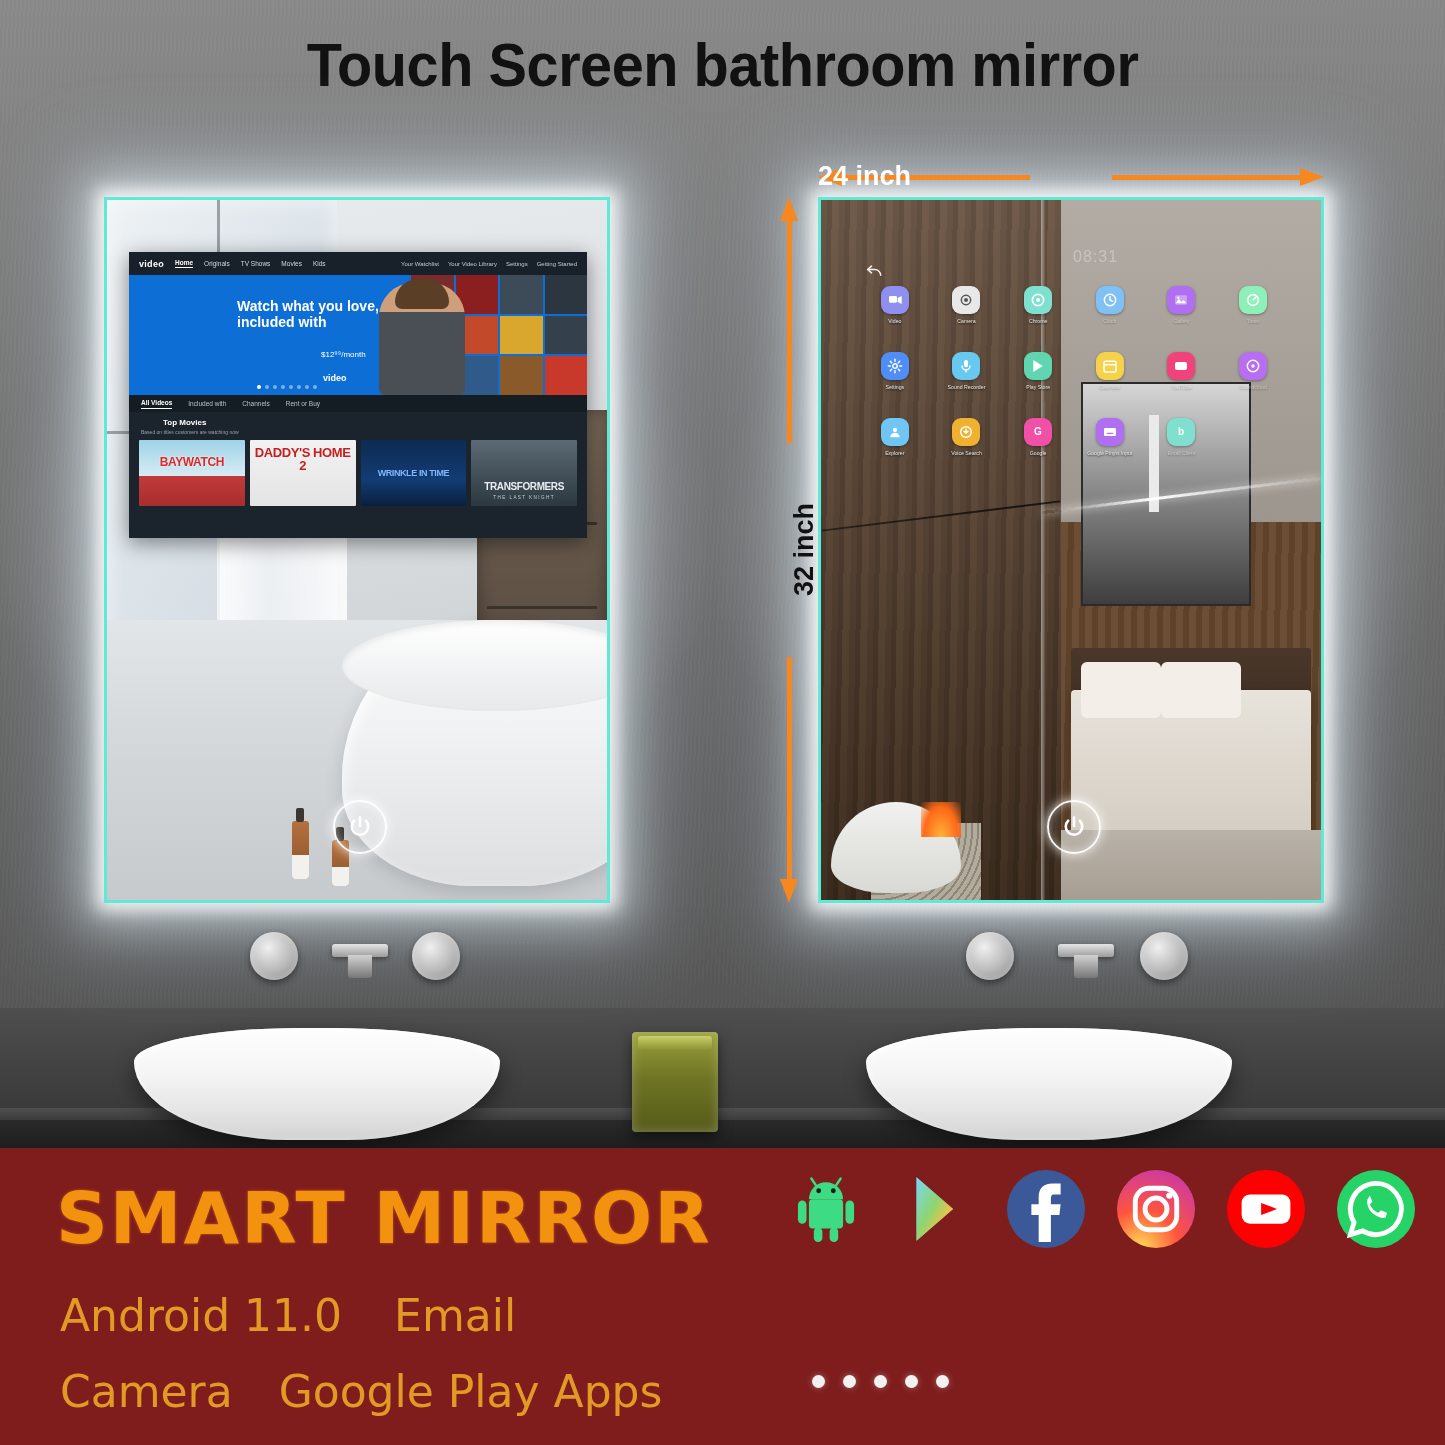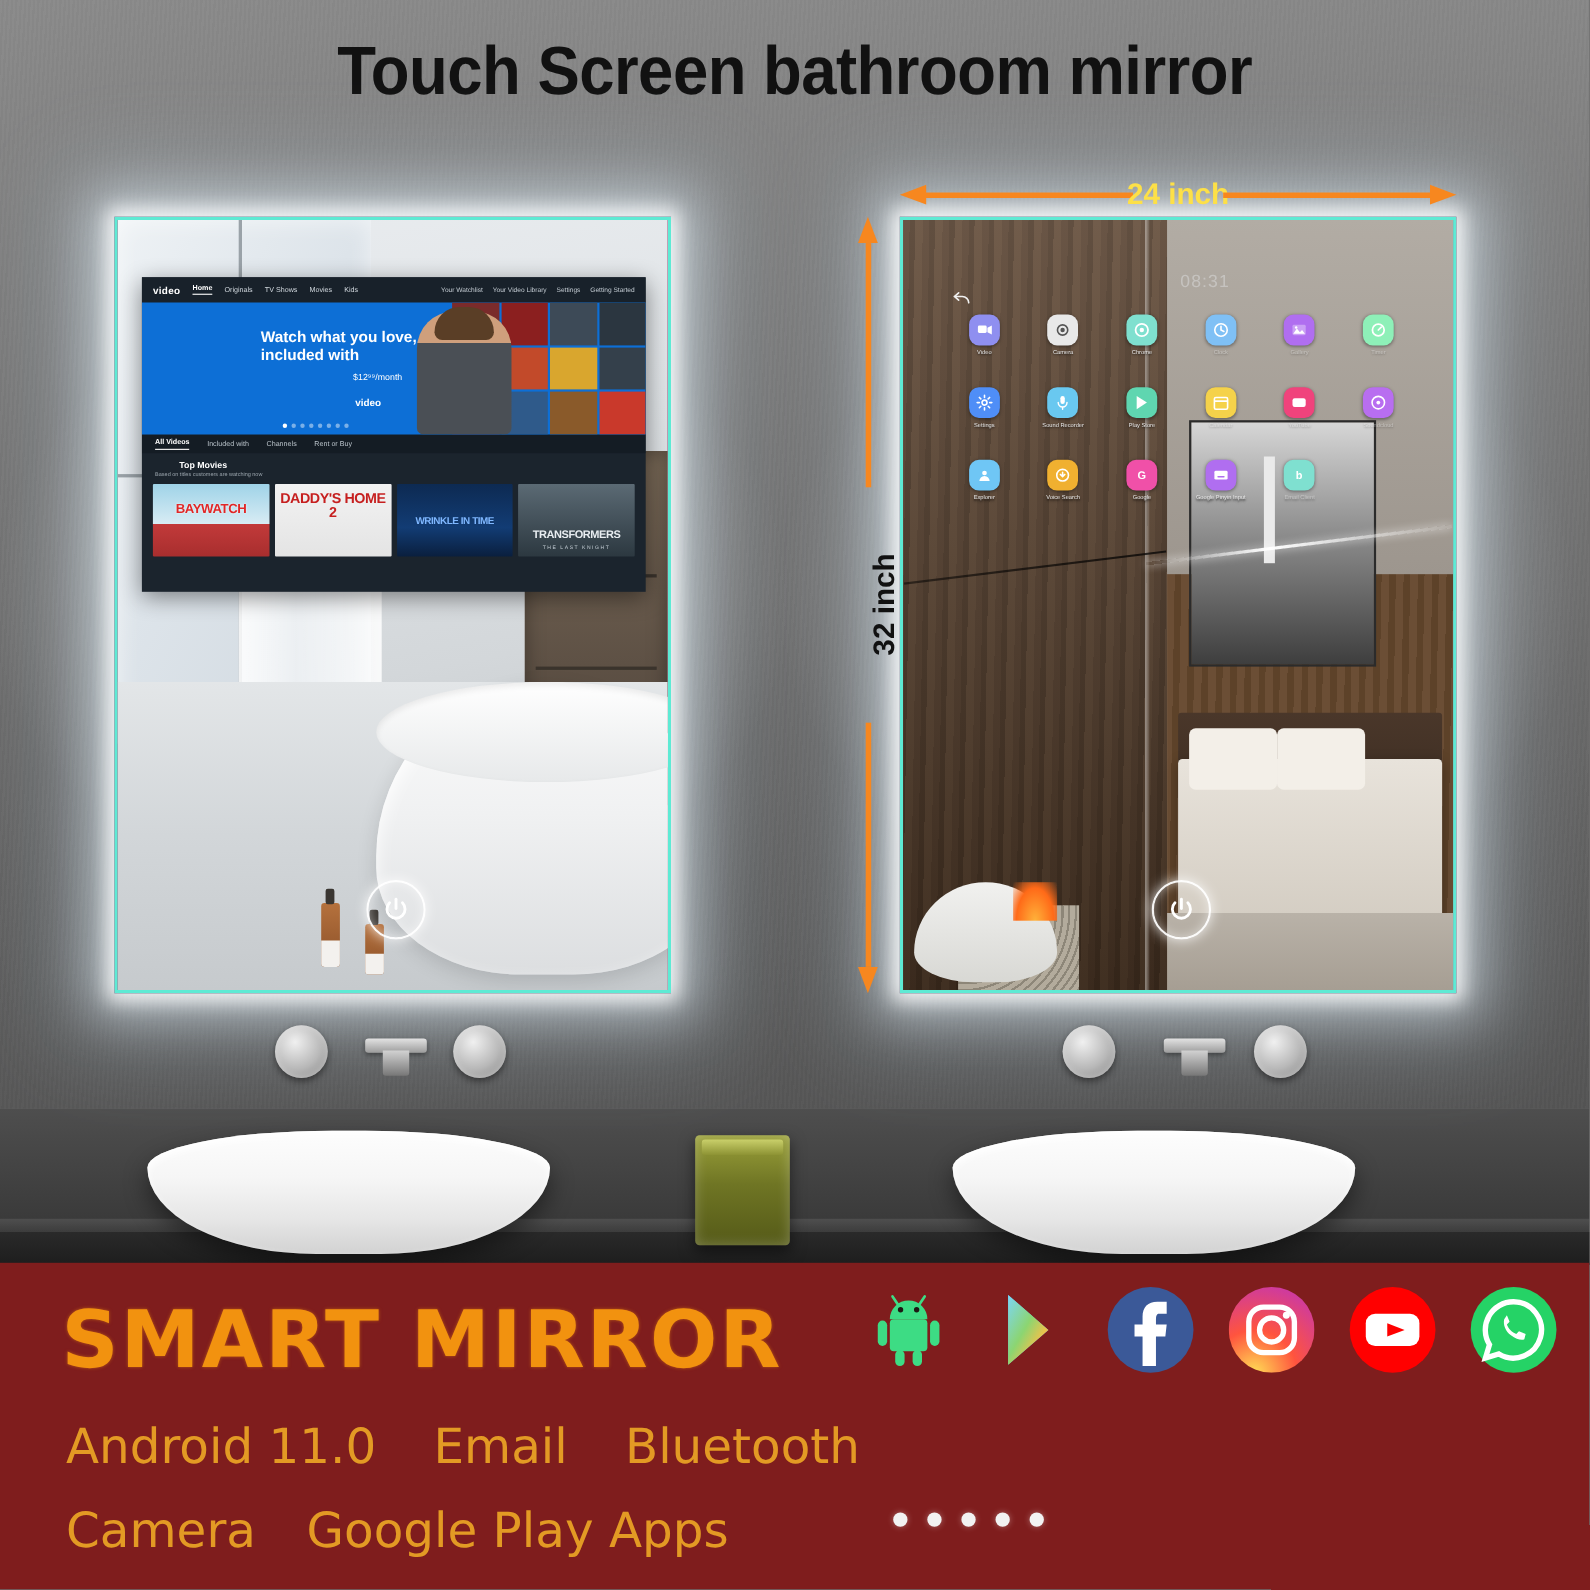--- a/index.html
+++ b/index.html
@@ -100,21 +100,21 @@
   .va-nav-items{ display:flex; gap:11px; align-items:center; }
   .va-nav-items span{ color:#cfd6dc; font-size:6.5px; white-space:nowrap; }
   .va-nav-items span.active{ color:#fff; font-weight:700; border-bottom:1.3px solid #fff; padding-bottom:1px; }
   .va-nav-right{ margin-left:auto; display:flex; gap:9px; }
   .va-nav-right span{ color:#c3cbd2; font-size:6px; white-space:nowrap; }
 
   .va-hero{ position:relative; height:120px; background:#0d6fd6; overflow:hidden; }
   .va-hero-txt{ position:absolute; left:108px; top:24px; color:#fff; }
   .va-hero-l1{ font-size:14px; font-weight:700; line-height:1.12; }
   .va-hero-l2{ font-size:14px; font-weight:700; line-height:1.12; }
-  .va-hero-price{ font-size:8px; margin-top:8px; margin-left:84px; }
+  .va-hero-price{ font-size:8px; margin-top:20px; margin-left:84px; }
   .va-hero-brand{ font-size:9px; margin-top:14px; margin-left:86px; font-weight:700; }
   .va-actor{ position:absolute; left:250px; bottom:0; width:86px; height:112px;
     background:linear-gradient(180deg,#cf9f7c 0 26%,#4a4f55 26% 100%);
     border-radius:34px 34px 6px 6px; }
   .va-actor:before{ content:""; position:absolute; left:16px; top:-4px; width:54px; height:30px;
     background:#5a3e26; border-radius:26px 26px 8px 8px; }
   .va-dots{ position:absolute; left:128px; bottom:6px; display:flex; gap:4px; }
   .va-dots i{ width:4px; height:4px; border-radius:50%; background:rgba(255,255,255,.45); display:block; }
   .va-dots i.on{ background:#fff; }
   .va-grid{ position:absolute; right:0; top:0; width:176px; height:120px;
@@ -224,22 +224,22 @@
   
   .dim-h{ position:absolute; left:818px; top:168px; width:506px; height:18px; }
   .dim-h .bar{ position:absolute; top:7px; height:5px; background:#f7871f; }
   .dim-h .bar.l{ left:22px; width:190px; }
   .dim-h .bar.r{ right:22px; width:190px; }
   .arw{ position:absolute; width:0; height:0; }
   .arw.left{ left:0; top:0; border-top:9px solid transparent; border-bottom:9px solid transparent;
     border-right:24px solid #f7871f; }
   .arw.right{ right:0; top:0; border-top:9px solid transparent; border-bottom:9px solid transparent;
     border-left:24px solid #f7871f; }
-  .dim-h .lbl{ position:absolute; left:0; right:0; top:-7px; text-align:center;
-    font-size:27px; font-weight:700; color:#fde047; }
+  .dim-h .lbl{ position:absolute; left:0; right:0; top:-7px; 
+    font-size:27px; font-weight:700; color:#ffffff; }
   .dim-v{ position:absolute; left:780px; top:197px; width:20px; height:706px; }
   .dim-v .bar{ position:absolute; left:7px; width:5px; background:#f7871f; }
   .dim-v .bar.t{ top:24px; height:222px; }
   .dim-v .bar.b{ bottom:24px; height:222px; }
   .arw.up{ left:0; top:0; border-left:9px solid transparent; border-right:9px solid transparent;
     border-bottom:24px solid #f7871f; }
   .arw.down{ left:0; bottom:0; border-left:9px solid transparent; border-right:9px solid transparent;
     border-top:24px solid #f7871f; }
   .dim-v .lbl{ position:absolute; left:-46px; top:50%; width:140px; margin-top:-16px;
     text-align:center; font-size:27px; font-weight:700; color:#111;
@@ -601,21 +601,20 @@
 <div class="knob" style="left:1140px;top:932px;"></div>
 <div class="sink" style="left:866px;top:1028px;"></div>
 <div class="candle"></div>
 
 <div class="banner">
   <div class="brand">SMART MIRROR</div>
 
   <div class="feat-row r1">
     <span>Android 11.0</span>
     <span>Email</span>
-    <span>Bluetooth</span>
   </div>
   <div class="feat-row r2">
     <span>Camera</span>
     <span>Google Play Apps</span>
   </div>
 
   <div class="logos">
     <div class="logo">
       <svg viewBox="0 0 64 64">
         <rect x="18" y="24" width="28" height="24" rx="3" fill="#3ddc84"></rect>

